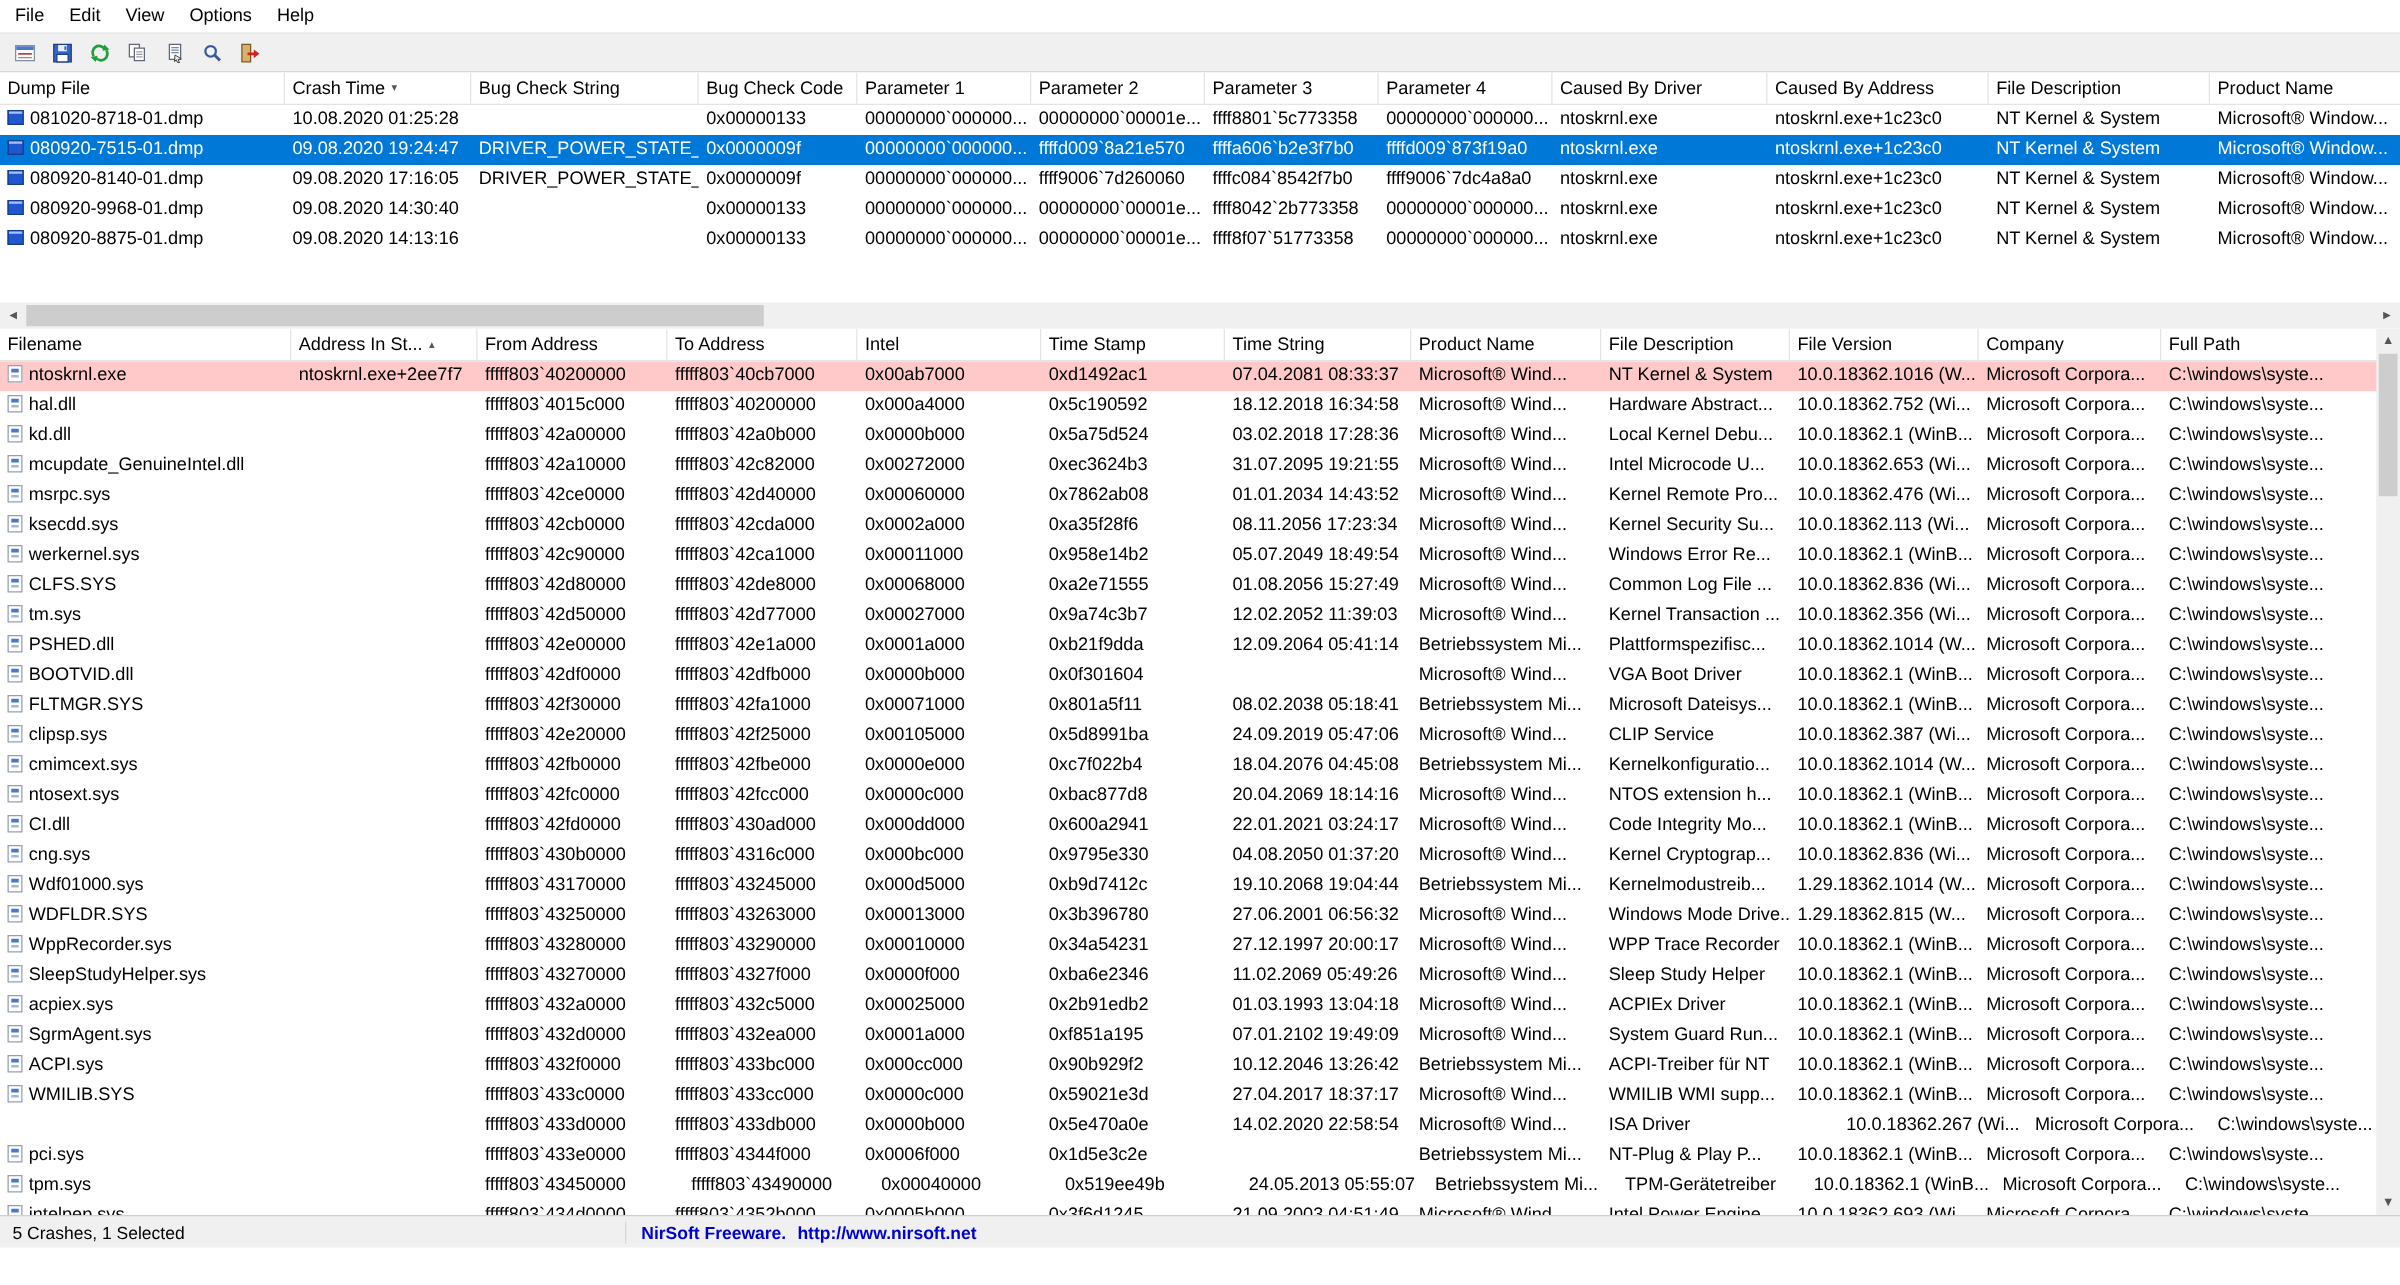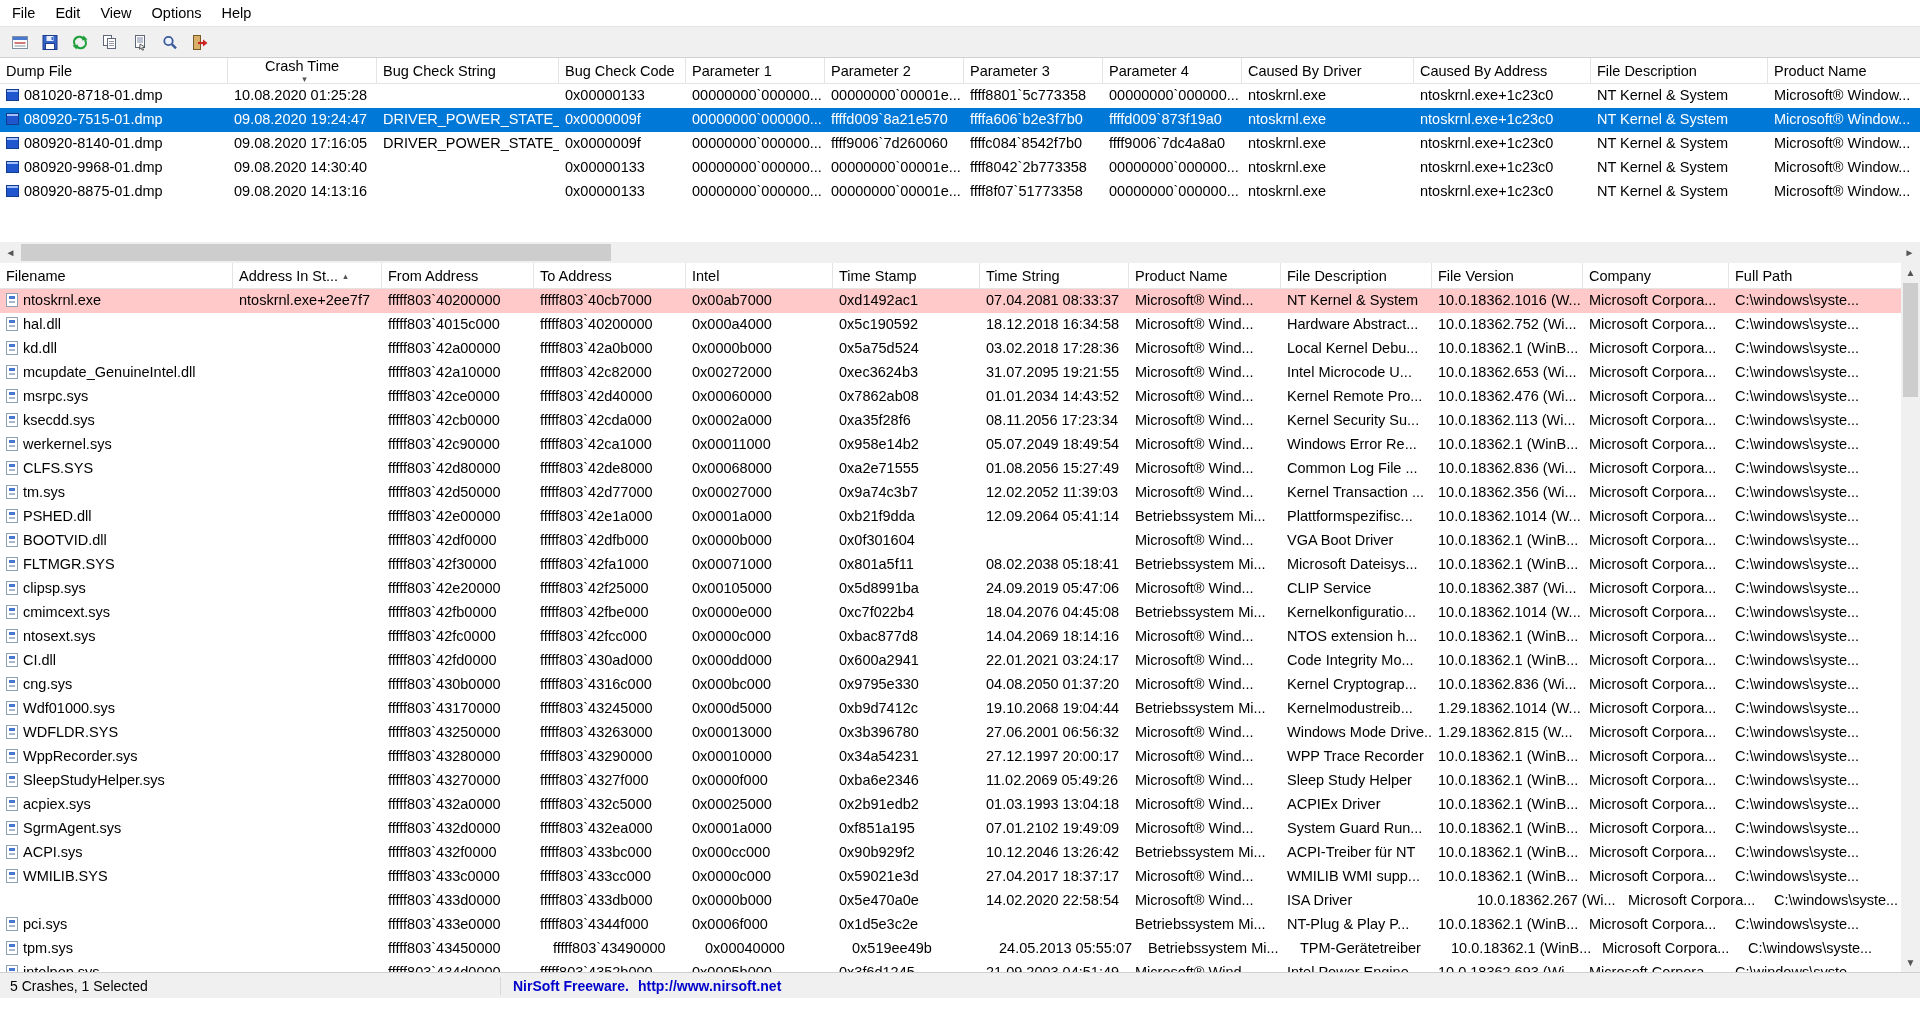--- a/index.html
+++ b/index.html
@@ -129,21 +129,21 @@
           </svg>
         </span>
     </div>
   </div>
 
   <div class="pane-top">
       <div class="lv-head">
         <div class="lv-hcell" style="width: 228px;">
           <span>Dump File</span>
         </div>
-        <div class="lv-hcell" style="width: 149px; flex-direction: column;">
+        <div class="lv-hcell" style="width: 149px;">
           <span>Crash Time</span>
           <span class="sort-arrow">▾</span>
         </div>
         <div class="lv-hcell" style="width: 182px;">
           <span>Bug Check String</span>
         </div>
         <div class="lv-hcell" style="width: 127px;">
           <span>Bug Check Code</span>
         </div>
         <div class="lv-hcell" style="width: 139px;">
@@ -493,21 +493,21 @@
           <div class="lv-cell" style="width: 146px;">Microsoft Corpora...</div>
           <div class="lv-cell" style="width: 191px;">C:\windows\syste...</div>
         </div>
         <div class="lv-row">
           <div class="lv-cell" style="width: 233px;"><span class="file-icon icon-module"></span><span>ntosext.sys</span></div>
           <div class="lv-cell" style="width: 149px;"></div>
           <div class="lv-cell" style="width: 152px;">fffff803`42fc0000</div>
           <div class="lv-cell" style="width: 152px;">fffff803`42fcc000</div>
           <div class="lv-cell" style="width: 147px;">0x0000c000</div>
           <div class="lv-cell" style="width: 147px;">0xbac877d8</div>
-          <div class="lv-cell" style="width: 149px;">14.04.2069 18:14:16</div>
+          <div class="lv-cell" style="width: 149px;">20.04.2069 18:14:16</div>
           <div class="lv-cell" style="width: 152px;">Microsoft® Wind...</div>
           <div class="lv-cell" style="width: 151px;">NTOS extension h...</div>
           <div class="lv-cell" style="width: 151px;">10.0.18362.1 (WinB...</div>
           <div class="lv-cell" style="width: 146px;">Microsoft Corpora...</div>
           <div class="lv-cell" style="width: 191px;">C:\windows\syste...</div>
         </div>
         <div class="lv-row">
           <div class="lv-cell" style="width: 233px;"><span class="file-icon icon-module"></span><span>CI.dll</span></div>
           <div class="lv-cell" style="width: 149px;"></div>
           <div class="lv-cell" style="width: 152px;">fffff803`42fd0000</div>

